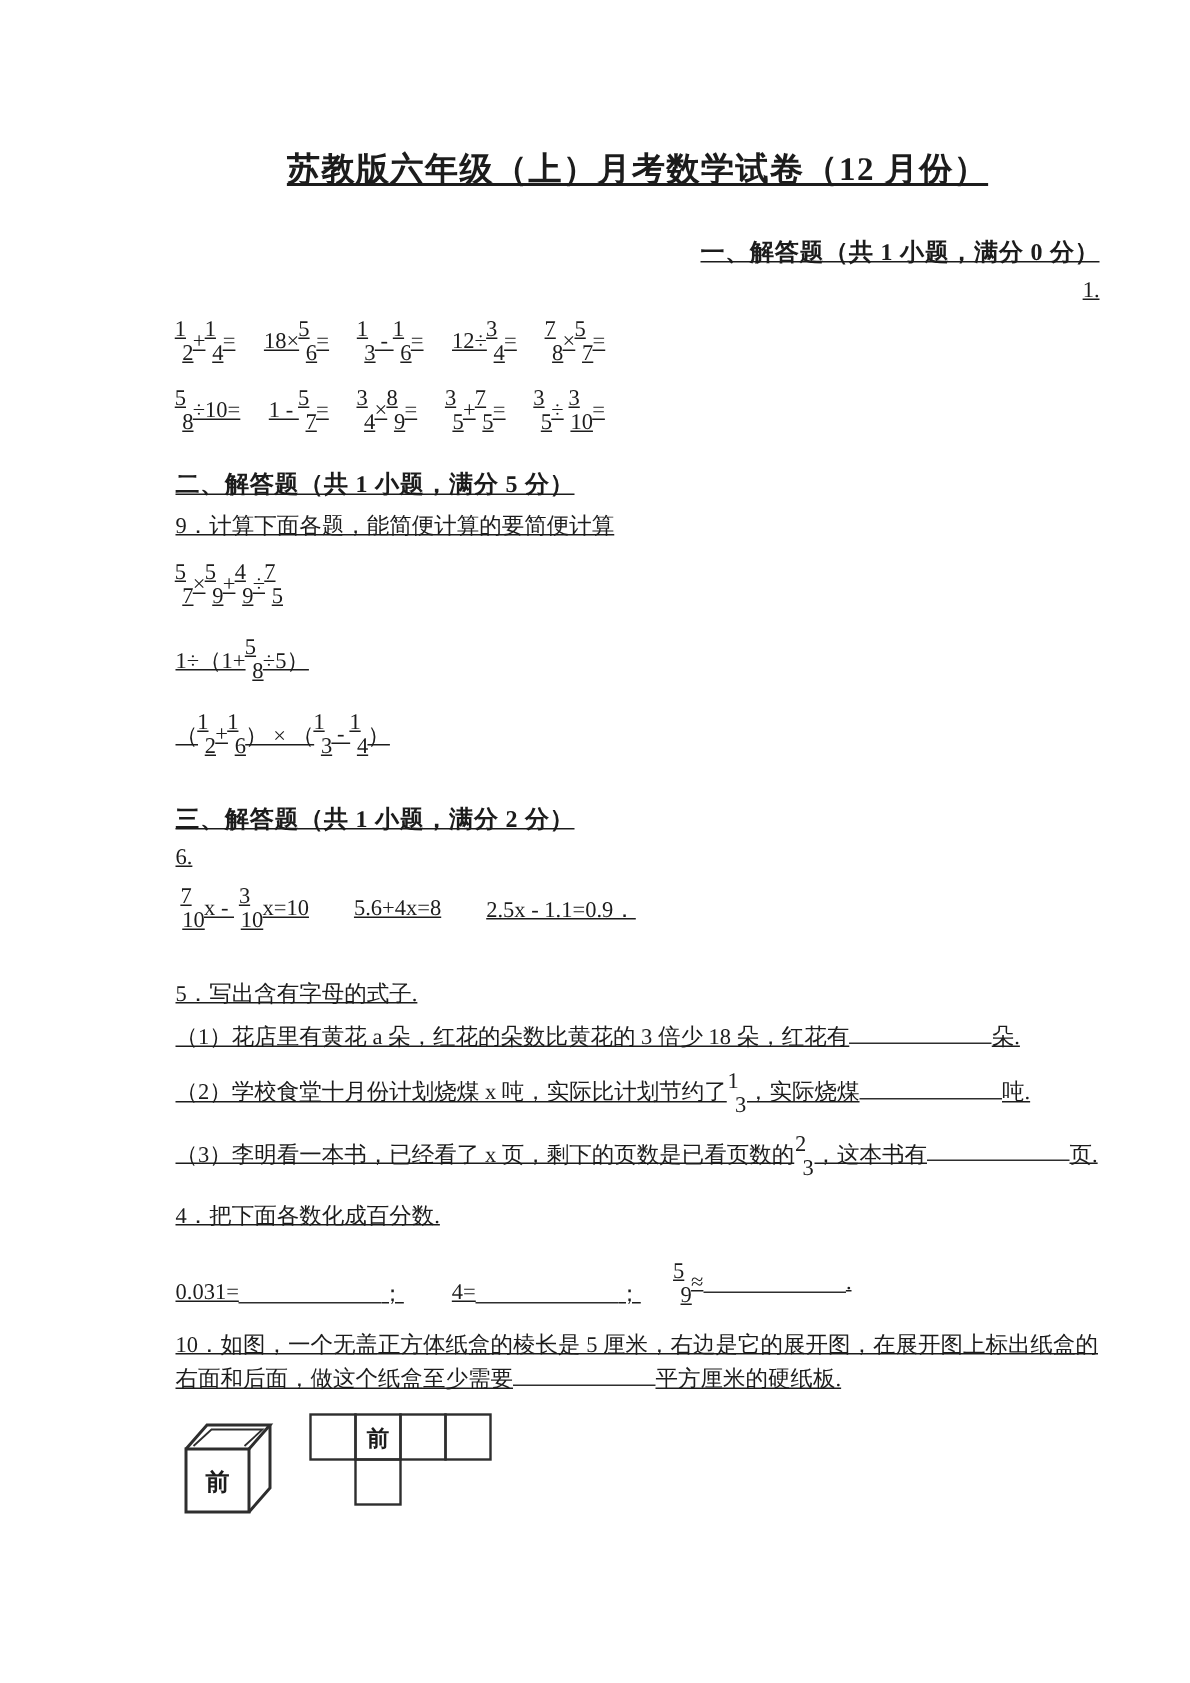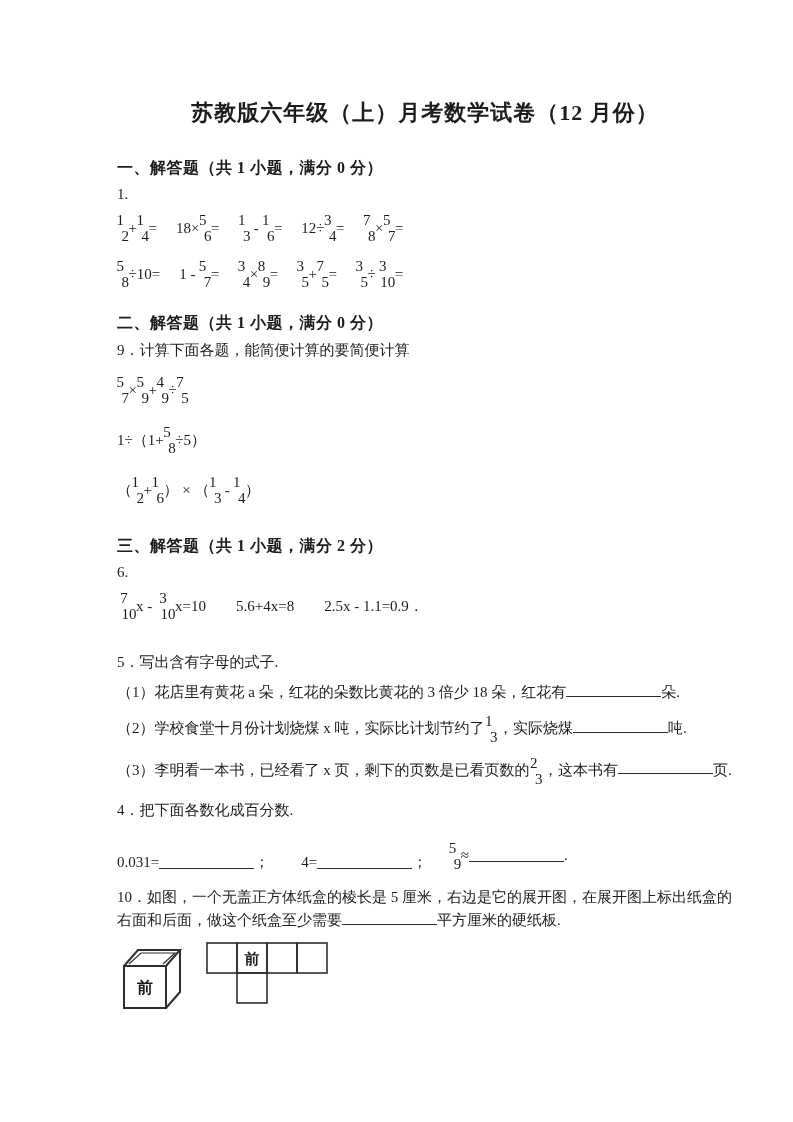--- a/index.html
+++ b/index.html
@@ -6,35 +6,36 @@
   .page{
     position:relative;
     width:793px;height:1122px;
     background:#ffffff;
     box-sizing:border-box;
     padding:98px 60px 0 117px;
     font-family:"Liberation Serif","DejaVu Serif",serif;
     color:#1c1c1c;
     font-size:15px;
     overflow:hidden;
+    text-decoration:underline;
   }
   .title{
     margin:0;
     text-align:center;
     font-size:22px;
     font-weight:bold;
     letter-spacing:1px;
   }
   .sec-h{
     margin:0;
     font-size:16px;
     font-weight:bold;
     letter-spacing:.5px;
   }
-  .sec1{margin-top:30px;}
+  .sec1{margin-top:30px;text-align:right;}
   .sec2{margin-top:18px;}
   .sec3{margin-top:26px;}
   .sec4{margin-top:26px;}
   .qlabel{margin:7px 0 0 0;}
   .para{margin:9px 0 0 0;line-height:1.55;}
   
   .eqrow{
     display:flex;
     align-items:center;
     gap:19px;
@@ -102,21 +103,21 @@
     <div class="eqrow">
       <span class="expr"><span class="frac"><span class="num">5</span><span class="den">8</span></span>÷10=</span>
       <span class="expr">1 - <span class="frac"><span class="num">5</span><span class="den">7</span></span>=</span>
       <span class="expr"><span class="frac"><span class="num">3</span><span class="den">4</span></span>×<span class="frac"><span class="num">8</span><span class="den">9</span></span>=</span>
       <span class="expr"><span class="frac"><span class="num">3</span><span class="den">5</span></span>+<span class="frac"><span class="num">7</span><span class="den">5</span></span>=</span>
       <span class="expr"><span class="frac"><span class="num">3</span><span class="den">5</span></span>÷<span class="frac"><span class="num">3</span><span class="den">10</span></span>=</span>
     </div>
   </section>
 
   <section class="sec2">
-    <h2 class="sec-h">二、解答题（共 1 小题，满分 0 分）</h2>
+    <h2 class="sec-h">二、解答题（共 1 小题，满分 5 分）</h2>
     <p class="qlabel">9．计算下面各题，能简便计算的要简便计算</p>
     <div class="expr-line"><span class="frac"><span class="num">5</span><span class="den">7</span></span>×<span class="frac"><span class="num">5</span><span class="den">9</span></span>+<span class="frac"><span class="num">4</span><span class="den">9</span></span>÷<span class="frac"><span class="num">7</span><span class="den">5</span></span></div>
     <div class="expr-line">1÷（1+<span class="frac"><span class="num">5</span><span class="den">8</span></span>÷5）</div>
     <div class="expr-line">（<span class="frac"><span class="num">1</span><span class="den">2</span></span>+<span class="frac"><span class="num">1</span><span class="den">6</span></span>） × （<span class="frac"><span class="num">1</span><span class="den">3</span></span> - <span class="frac"><span class="num">1</span><span class="den">4</span></span>）</div>
   </section>
 
   <section class="sec3">
     <h2 class="sec-h">三、解答题（共 1 小题，满分 2 分）</h2>
     <p class="qlabel">6.</p>
     <div class="eqrow wide">

